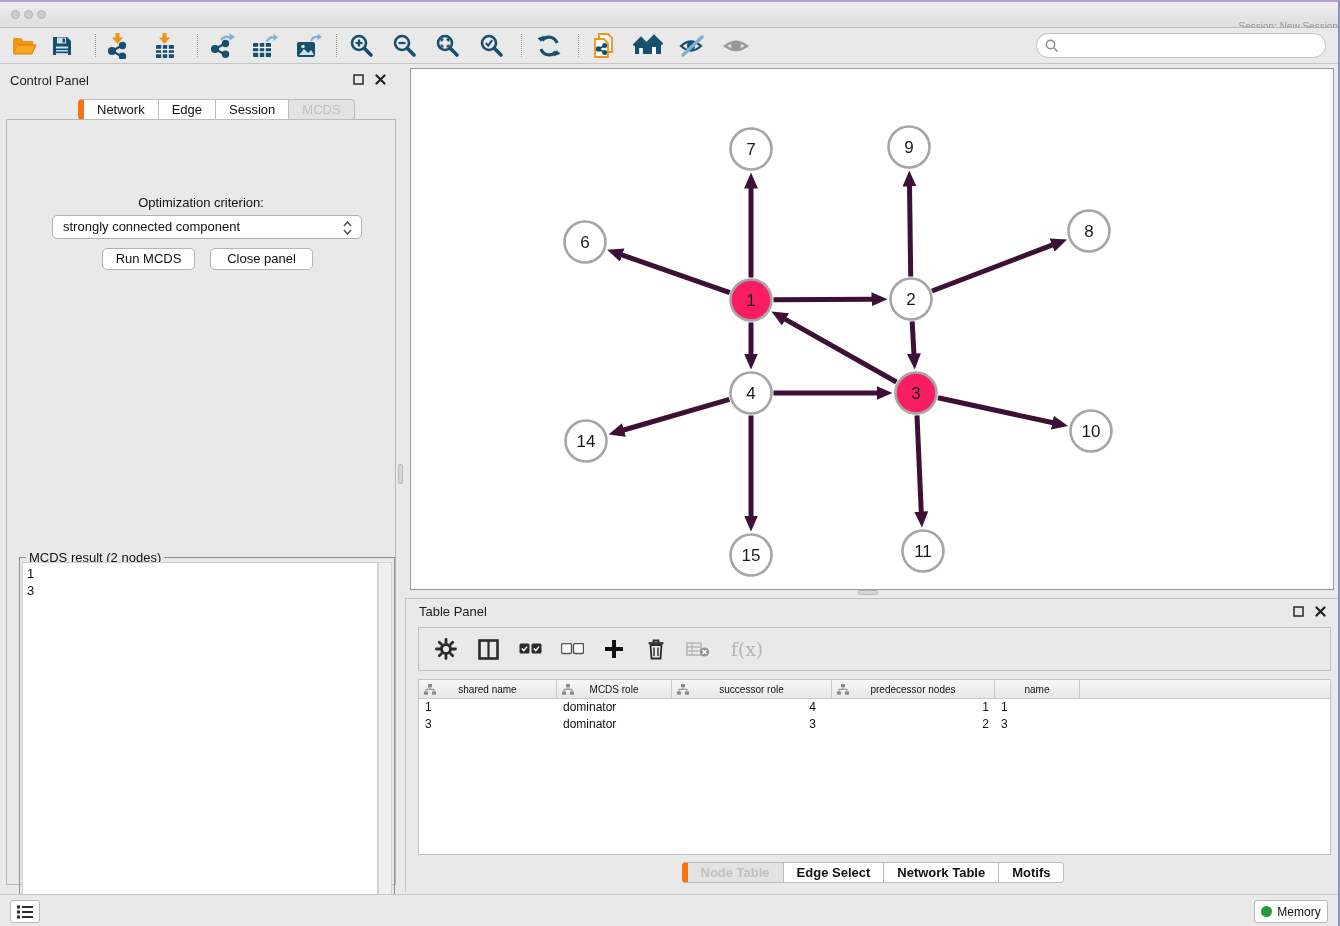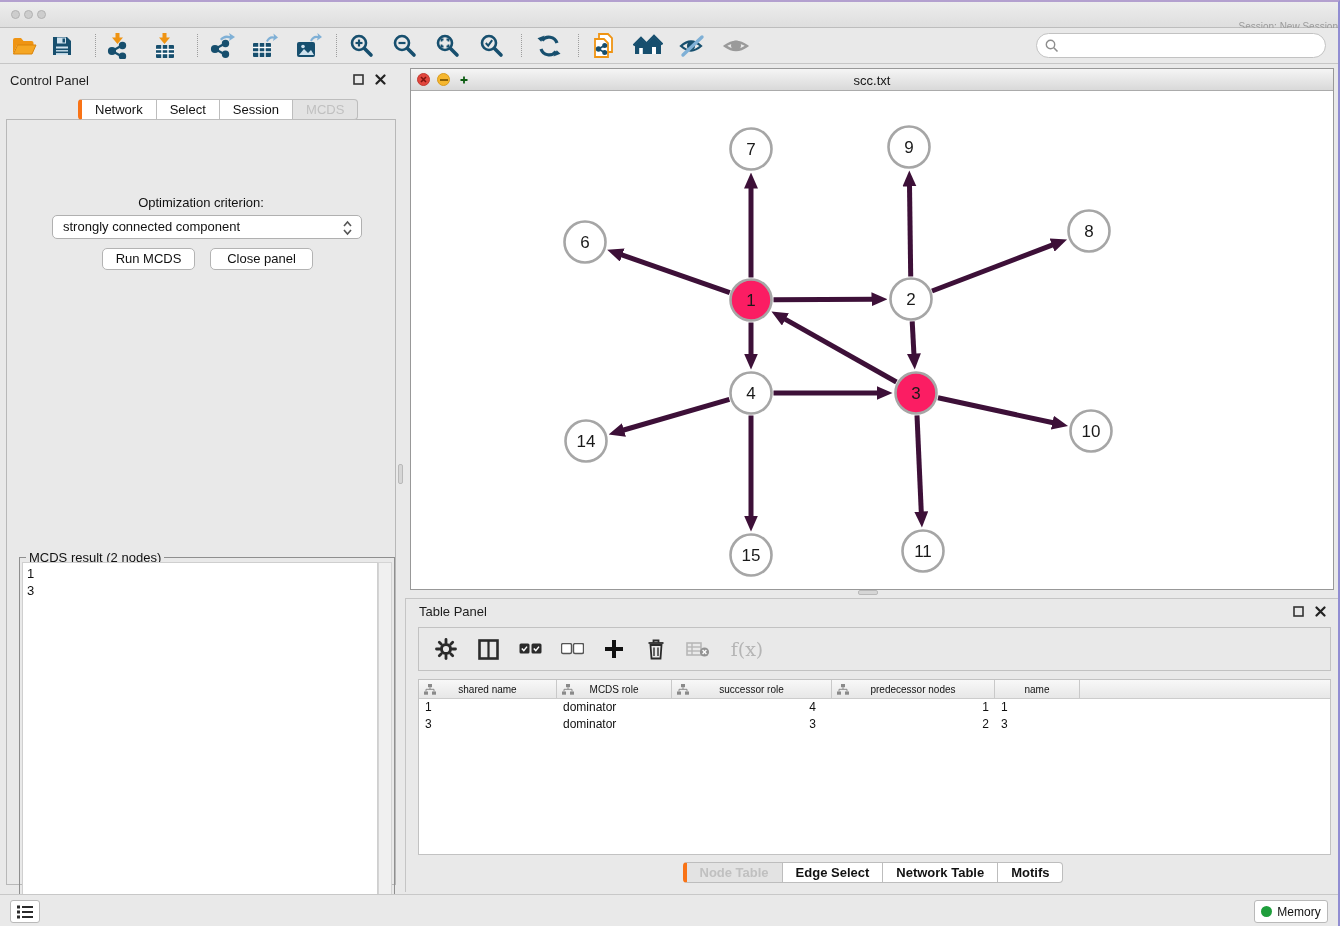--- a/index.html
+++ b/index.html
@@ -20,21 +20,21 @@
   #search-wrap { position:absolute; right:12px; top:5px; width:290px; height:25px; }
   #search-input { width:100%; height:100%; border:1px solid #c2c2c2; border-radius:13px; background:#fff; padding:0 10px 0 28px; font-size:13px; outline:none; }
 
   
   #control-panel { left:0; top:62px; width:402px; height:830px; background:#e9e9e9; }
   #cp-header { left:10px; top:9px; font-size:13px; color:#1d1d1d; }
   .winbtn { position:absolute; width:16px; height:16px; display:flex; align-items:center; justify-content:center; }
   #cp-body { left:6px; top:55px; width:390px; height:766px; border:1px solid #b8b8b8; background:#e9e9e9; }
   .tabgroup { position:absolute; display:flex; height:21px; }
   .tab { height:21px; padding:0 13px; background:#fff; border:1px solid #bdbdbd; border-left:none; font-size:13px; line-height:19px; color:#111; white-space:nowrap; }
-  .tab:first-child { border-left:4px solid #f97316; border-radius:4px 0 0 4px; }
+  .tab:first-child { border-left:6px solid #f97316; border-radius:4px 0 0 4px; }
   .tab:last-child { border-radius:0 4px 4px 0; }
   .tab.active { background:#e3e3e3; color:#c0c0c0; }
   #cp-tabs { left:78px; top:35px; }
   #opt-label { left:0; top:75px; width:100%; text-align:center; font-size:13px; color:#111; }
   #opt-select { left:45px; top:95px; width:310px; height:24px; background:#fff; border:1px solid #b0b0b0; border-radius:5px; font-size:13px; line-height:22px; padding-left:10px; color:#111; }
   .btn { position:absolute; height:22px; background:#fff; border:1px solid #b3b3b3; border-radius:5px; font-size:13px; text-align:center; line-height:20px; color:#111; }
   #run-btn { left:95px; top:128px; width:93px; }
   #closep-btn { left:203px; top:128px; width:103px; }
   #result-group { left:12px; top:437px; width:376px; height:378px; border:1px solid #8f8f8f; }
   #result-legend { position:absolute; left:6px; top:-8px; background:#e9e9e9; padding:0 3px; font-size:13px; color:#111; }
@@ -267,45 +267,27 @@
     <div id="closep-btn" class="btn">Close panel</div>
     <div id="result-group" class="abs">
       <div id="result-legend">MCDS result (2 nodes)</div>
       <div id="result-text" style="white-space: pre;">1
 3</div>
       <div id="result-scroll"></div>
     </div>
   </div>
   <div id="cp-tabs" class="tabgroup">
       <div class="tab">Network</div>
-      <div class="tab">Select</div>
+      <div class="tab">Edge</div>
       <div class="tab">Session</div>
       <div class="tab active">MCDS</div>
     </div>
 </div>
 
 <div id="net-window" class="abs">
-  <div id="net-titlebar" class="abs">
-    <div class="traffic" style="left:6px;background:#e2463d;border:1px solid #c23a32">
-      <svg width="7" height="7" viewBox="0 0 7 7">
-          <path d="M1 1 L6 6 M6 1 L1 6" stroke="#7e1410" stroke-width="1.6"></path>
-        </svg>
-    </div>
-    <div class="traffic" style="left:26px;background:#f5b62e;border:1px solid #d99c1e">
-      <svg width="8" height="2" viewBox="0 0 8 2">
-          <rect width="8" height="2" fill="#8e6206"></rect>
-        </svg>
-    </div>
-    <div class="traffic" style="left:46px;background:#2aa station">
-      <svg width="8" height="8" viewBox="0 0 8 8">
-          <path d="M4 0.5 V7.5 M0.5 4 H7.5" stroke="#0c5c12" stroke-width="1.8"></path>
-        </svg>
-    </div>
-    <div id="net-title" class="abs">scc.txt</div>
-  </div>
   <svg id="net-canvas" class="abs" width="922" height="498" viewBox="0 0 922 498">
     <defs>
       <marker id="arrow" markerUnits="userSpaceOnUse" markerWidth="16" markerHeight="14" viewBox="0 0 16 14" refX="2" refY="7" orient="auto">
         <path d="M0 0 L16 7 L0 14 Z" fill="#3d1038"></path>
       </marker>
     </defs>
     <g id="edge-layer">
         <line x1="340" y1="186.5" x2="340" y2="95.5" stroke="#3d1038" stroke-width="5" marker-end="url(#arrow)"></line>
         <line x1="318.75920030229116" y1="201.5785157682704" x2="209.40133282951479" y2="163.369140386216" stroke="#3d1038" stroke-width="5" marker-end="url(#arrow)"></line>
         <line x1="362.49956055974917" y1="208.85937774650156" x2="462.50073240041803" y2="208.2343704224974" stroke="#3d1038" stroke-width="5" marker-end="url(#arrow)"></line>

